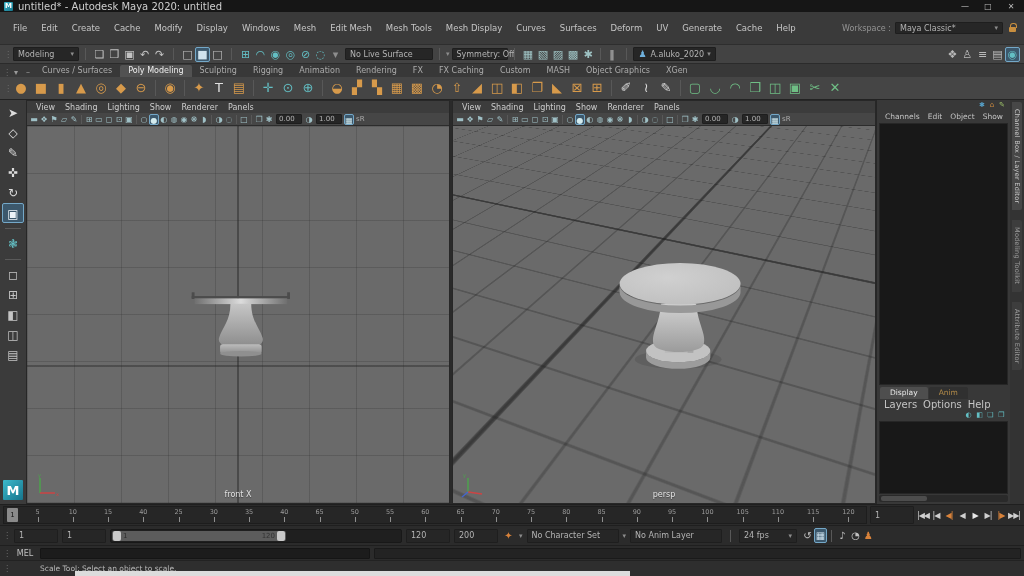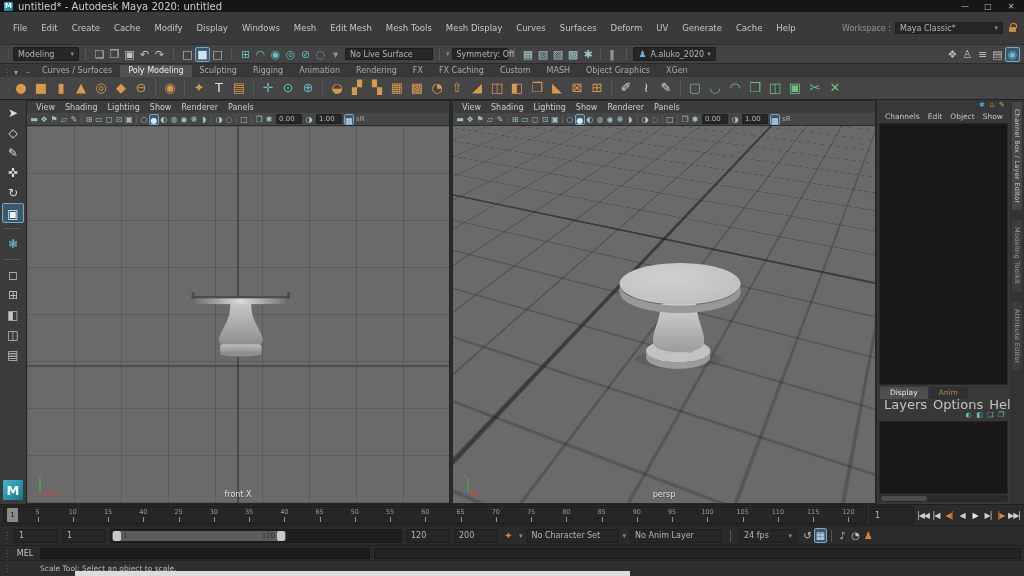--- a/index.html
+++ b/index.html
@@ -94,21 +94,21 @@
   .cb-topicons{height:10px;display:flex;justify-content:flex-end;padding:1px 3px 0}
   .cb-topicons .ic{font-size:7px;width:10px;height:9px;line-height:9px}
   .cb-menu{height:12px;display:flex;align-items:center;padding:0 4px}
   .cb-menu span{font-size:7.5px;color:#c4c4c4;padding:0 4px}
   .cb-body{flex:1;background:#181818;border:1px solid #262626;margin:1px 2px}
   .layer-editor{flex:0 0 118px;display:flex;flex-direction:column}
   .le-tabs{height:13px;display:flex;align-items:flex-end;padding:0 3px;gap:1px}
   .le-tab{font-size:7.5px;color:#b08948;padding:1px 10px 2px;background:#303030;border-radius:2px 2px 0 0}
   .le-tab.active{background:#4e4e4e;color:#e8e8e8}
   .le-menu{height:11px;display:flex;align-items:center;padding:0 4px}
-  .le-menu span{font-size:13px;color:#c4c4c4;padding:0 3px}
+  .le-menu span{font-size:10px;color:#c4c4c4;padding:0 3px}
   .le-icons{height:10px;display:flex;justify-content:flex-end;padding:0 3px}
   .le-icons .ic{font-size:7px;width:11px;height:9px;line-height:9px}
   .le-body{flex:1;background:#181818;border:1px solid #262626;margin:1px 2px 0}
   .le-scroll{height:7px;margin:1px 2px 2px;background:#2a2a2a;border-radius:2px;position:relative}
   .le-scroll::after{content:"";position:absolute;left:2px;top:1px;width:46px;height:5px;background:#4d4d4d;border-radius:2px}
 
   .sidetabs{width:14px;flex:0 0 14px;background:#333;display:flex;flex-direction:column;gap:10px;padding-top:2px;align-items:center}
   .side-tab{writing-mode:vertical-rl;font-size:6.5px;color:#9b9b9b;background:#3d3d3d;padding:7px 1px;border-radius:0 2px 2px 0;letter-spacing:.3px}
   .side-tab.active{background:#474747;color:#c9c9c9}
 

